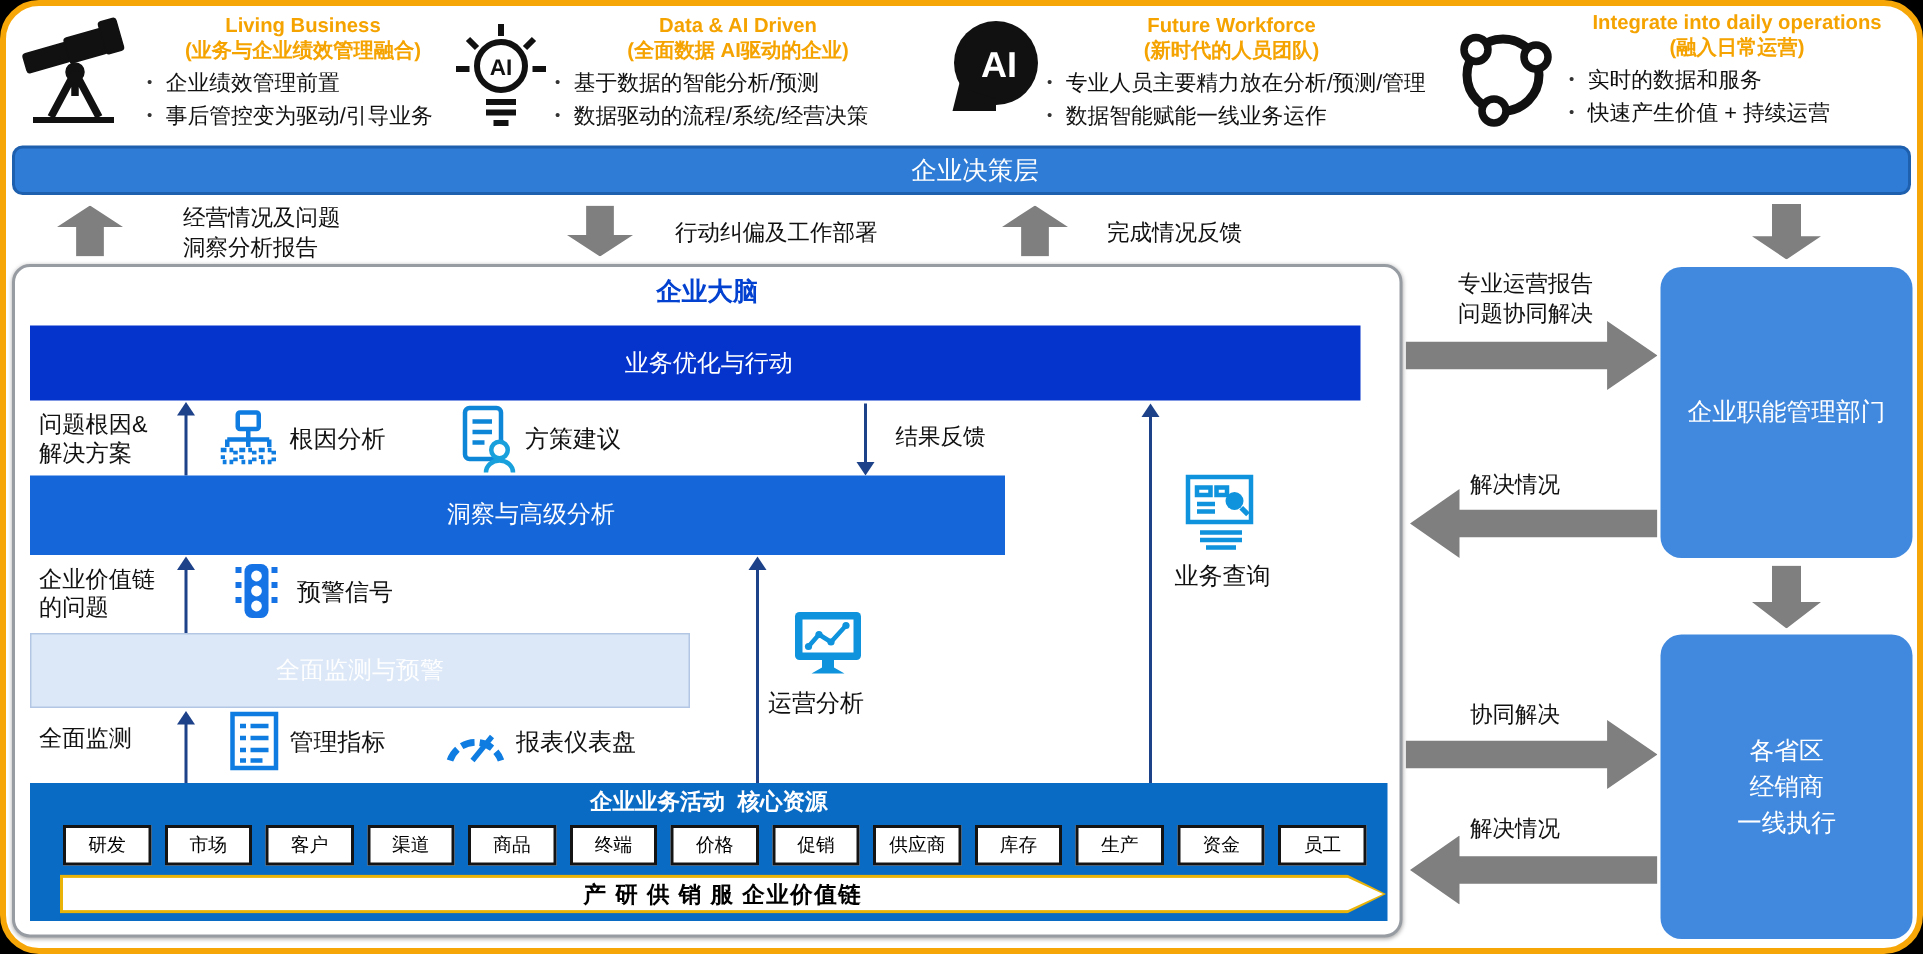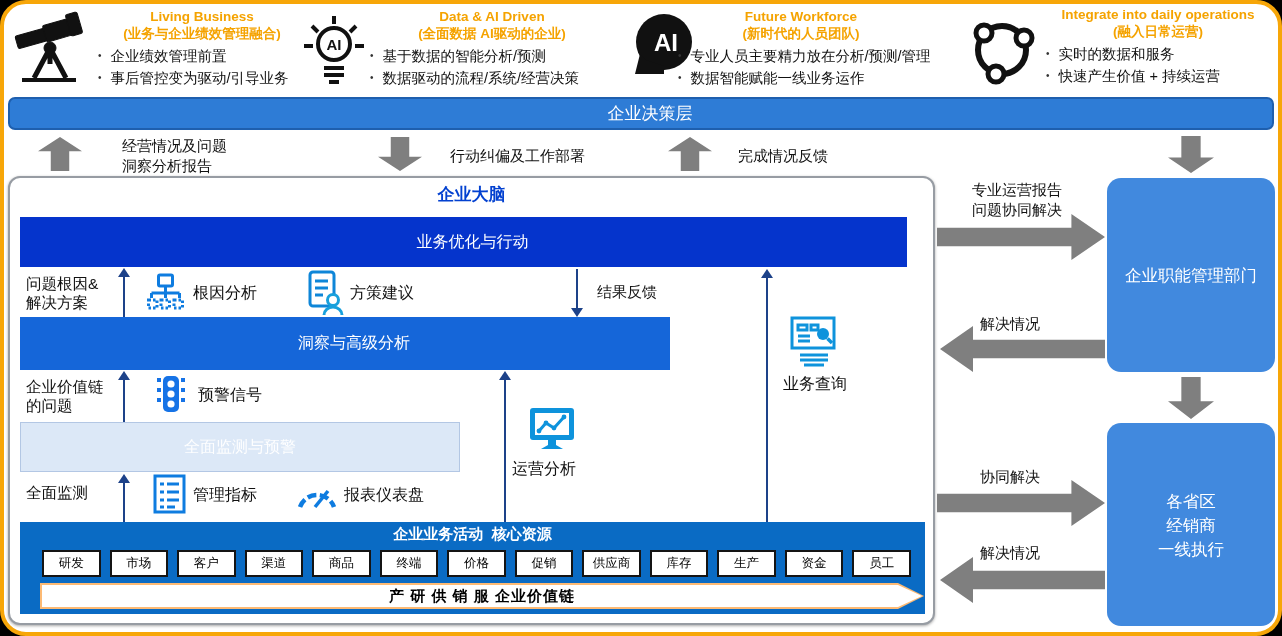--- a/index.html
+++ b/index.html
@@ -29,21 +29,21 @@
   .side-label{position:absolute;font-weight:normal;font-size:15.5px;line-height:19px;color:#111;}
   .item-label{position:absolute;font-size:16px;color:#111;}
   .vline{position:absolute;width:2px;background:#1D4289;}
   .vh-up{position:absolute;width:0;height:0;border-left:6px solid transparent;border-right:6px solid transparent;border-bottom:9px solid #1D4289;}
   .vh-down{position:absolute;width:0;height:0;border-left:6px solid transparent;border-right:6px solid transparent;border-top:9px solid #1D4289;}
   
   .biz-bar{position:absolute;left:10px;top:344px;width:905px;height:92px;background:#0A6BC4;}
   .biz-title{position:absolute;left:0;top:3px;width:100%;text-align:center;color:#fff;font-weight:600;font-size:15px;white-space:pre;}
   .cells{position:absolute;left:22px;right:14px;top:28px;display:flex;gap:9px;}
   .cell{flex:1;background:#fff;border:2px solid #141414;text-align:center;font-size:12.5px;color:#000;padding:3px 0;}
-  .chev-outer{position:absolute;left:20px;top:61px;width:884px;height:26px;background:#fdba74;clip-path:polygon(0 0,calc(100% - 26px) 0,100% 50%,calc(100% - 26px) 100%,0 100%);}
+  .chev-outer{position:absolute;left:20px;top:61px;width:884px;height:26px;background:#eab308;clip-path:polygon(0 0,calc(100% - 26px) 0,100% 50%,calc(100% - 26px) 100%,0 100%);}
   .chev-inner{position:absolute;inset:2px;background:#fff;clip-path:polygon(0 0,calc(100% - 24px) 0,100% 50%,calc(100% - 24px) 100%,0 100%);}
   .chev-text{position:absolute;inset:0;display:flex;align-items:center;justify-content:center;font-weight:bold;font-size:15px;letter-spacing:1px;color:#000;}
   
   .rbox{position:absolute;left:1107px;width:168px;background:#4189DE;border-radius:14px;color:#fff;display:flex;align-items:center;justify-content:center;text-align:center;font-size:16.5px;line-height:24px;}
   .light-bar{position:absolute;left:10px;top:244px;width:440px;height:50px;background:#DCE8F7;border:1px solid #B3C7E4;color:rgba(255,255,255,.95);display:flex;align-items:center;justify-content:center;font-size:16px;}
 </style>
 </head>
 <body>
 
 <div class="canvas">
@@ -87,21 +87,21 @@
     </div>
   </div>
 
   <div class="abs" style="left:626px;top:10px;width:70px;height:76px;">
     <svg width="70" height="76" viewBox="0 0 70 76">
       <circle cx="38" cy="32" r="28" fill="#111"></circle>
       <path d="M14 44 L9 64 L38 64 L38 56 L20 50 Z" fill="#111"></path>
       <text x="40" y="41" text-anchor="middle" font-size="24" font-weight="bold" fill="#fff">AI</text>
     </svg>
   </div>
-  <div class="abs" style="left:676px;top:8px;width:250px;">
+  <div class="abs" style="left:696px;top:8px;width:250px;">
     <div class="feat-head">Future Workforce</div>
     <div class="feat-head">(新时代的人员团队)</div>
     <div class="bullets">
       <div class="bullet">专业人员主要精力放在分析/预测/管理</div>
       <div class="bullet">数据智能赋能一线业务运作</div>
     </div>
   </div>
 
   <div class="abs" style="left:960px;top:10px;width:84px;height:78px;">
     <svg width="84" height="78" viewBox="0 0 84 78">

